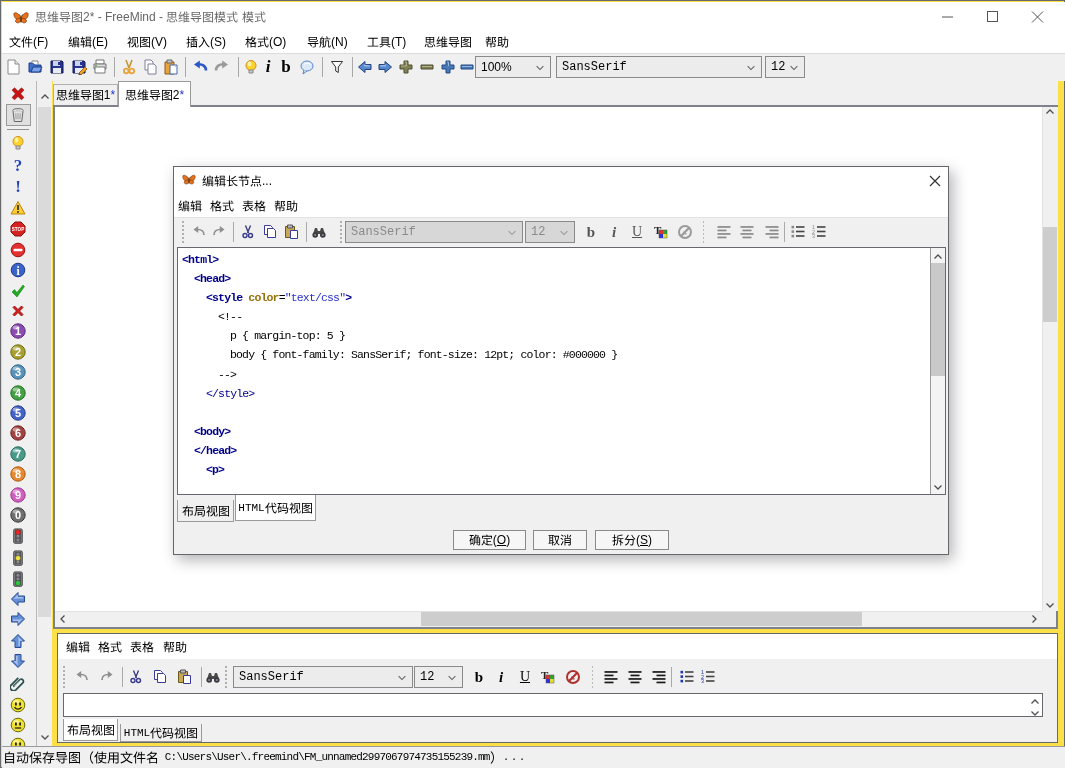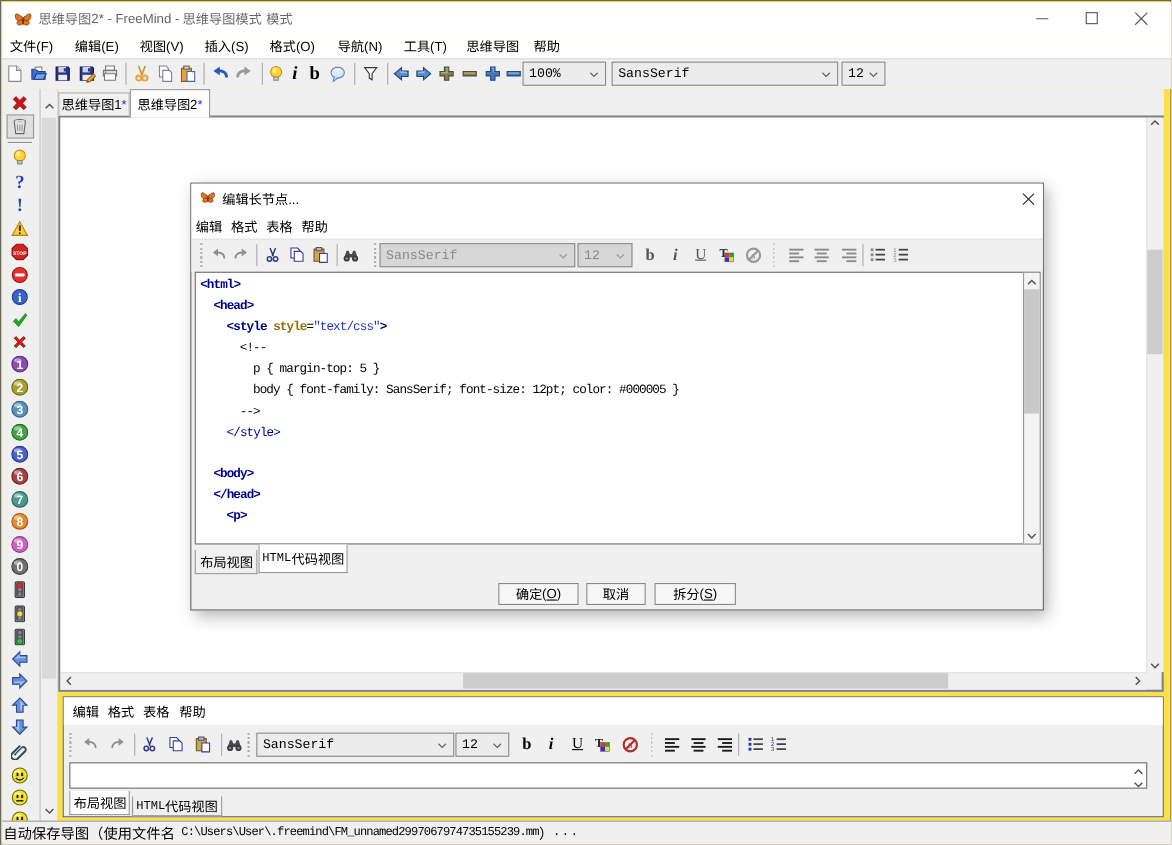--- a/index.html
+++ b/index.html
@@ -301,21 +301,21 @@
         <path d="M7 3h1.5v4" stroke="#96b6dd" fill="none"></path>
       </svg>
     </div>
 <div style="position:absolute;left:458px;top:58px;width:16px;height:16px">
       <svg width="16" height="16" viewBox="0 0 16 16" style="display:block">
         <path d="M2 6h12v4H2z" fill="#4878b8" stroke="#234a80"></path>
         <path d="M3 7h10v1H3z" fill="#96b6dd"></path>
       </svg>
     </div>
 <div style="position:absolute;left:474px;top:55px;width:76px;height:22px;background:#ececec;border:1px solid #8a8a8a;display:flex;align-items:center">
-      <span style="font-family:Liberation Mono, monospace;font-size:12px;color:#000;padding-left:5px;white-space:pre">100%</span>
+      <span style="font-family:Liberation Sans, sans-serif;font-size:12px;color:#000;padding-left:5px;white-space:pre">100%</span>
       <svg width="12" height="12" viewBox="0 0 16 16" style="position:absolute;right:4px;top:5px">
         <path d="M3.5 5.5L8 10l4.5-4.5" fill="none" stroke="#606060" stroke-width="1.4"></path>
       </svg>
     </div>
 <div style="position:absolute;left:555px;top:55px;width:206px;height:22px;background:#ececec;border:1px solid #8a8a8a;display:flex;align-items:center">
       <span style="font-family:'Liberation Mono',monospace;font-size:12px;color:#000;padding-left:5px;white-space:pre">SansSerif</span>
       <svg width="12" height="12" viewBox="0 0 16 16" style="position:absolute;right:4px;top:5px">
         <path d="M3.5 5.5L8 10l4.5-4.5" fill="none" stroke="#606060" stroke-width="1.4"></path>
       </svg>
     </div>
@@ -795,24 +795,24 @@
         <text x="1" y="9.5" font-size="5.4" fill="#8a8a8a" font-family="Liberation Sans">2</text>
         <rect x="6" y="6.7" width="8.5" height="1.6" fill="#444"></rect>
         <text x="1" y="14" font-size="5.4" fill="#8a8a8a" font-family="Liberation Sans">3</text>
         <rect x="6" y="11.2" width="8.5" height="1.6" fill="#444"></rect>
       </svg>
     </div>
 <div style="position:absolute;left:176px;top:246px;width:769px;height:248px;background:#fff;border:1px solid #65696e"></div>
 <div style="position:absolute;left:181px;top:249px;width:740px;height:244px;font-family:'Liberation Mono',monospace;font-size:11.5px;letter-spacing:-0.85px;overflow:hidden">
       <div style="padding-left:0.0px;height:19.1px;line-height:19.1px;white-space:pre"><span style="color:#00008c;font-weight:bold">&lt;html&gt;</span></div>
       <div style="padding-left:12.0px;height:19.1px;line-height:19.1px;white-space:pre"><span style="color:#00008c;font-weight:bold">&lt;head&gt;</span></div>
-      <div style="padding-left:24.0px;height:19.1px;line-height:19.1px;white-space:pre"><span style="color:#00008c;font-weight:bold">&lt;style </span><span style="color:#94700a;font-weight:bold">style</span><span style="color:#000">=</span><span style="color:#2a31cc">"text/css"</span><span style="color:#00008c;font-weight:bold">&gt;</span></div>
+      <div style="padding-left:24.0px;height:19.1px;line-height:19.1px;white-space:pre"><span style="color:#00008c;font-weight:bold">&lt;style </span><span style="color:#94700a;font-weight:bold">color</span><span style="color:#000">=</span><span style="color:#2a31cc">"text/css"</span><span style="color:#00008c;font-weight:bold">&gt;</span></div>
       <div style="padding-left:36.0px;height:19.1px;line-height:19.1px;white-space:pre"><span style="color:#000">&lt;!--</span></div>
       <div style="padding-left:48.0px;height:19.1px;line-height:19.1px;white-space:pre"><span style="color:#000">p { margin-top: 5 }</span></div>
-      <div style="padding-left:48.0px;height:19.1px;line-height:19.1px;white-space:pre"><span style="color:#000">body { font-family: SansSerif; font-size: 12pt; color: #000005 }</span></div>
+      <div style="padding-left:48.0px;height:19.1px;line-height:19.1px;white-space:pre"><span style="color:#000">body { font-family: SansSerif; font-size: 12pt; color: #000000 }</span></div>
       <div style="padding-left:36.0px;height:19.1px;line-height:19.1px;white-space:pre"><span style="color:#000">--&gt;</span></div>
       <div style="padding-left:24.0px;height:19.1px;line-height:19.1px;white-space:pre"><span style="color:#00008c;font-weight:normal">&lt;/style&gt;</span></div>
       <div style="padding-left:0.0px;height:19.1px;line-height:19.1px;white-space:pre"></div>
       <div style="padding-left:12.0px;height:19.1px;line-height:19.1px;white-space:pre"><span style="color:#00008c;font-weight:bold">&lt;body&gt;</span></div>
       <div style="padding-left:12.0px;height:19.1px;line-height:19.1px;white-space:pre"><span style="color:#00008c;font-weight:bold">&lt;/head&gt;</span></div>
       <div style="padding-left:24.0px;height:19.1px;line-height:19.1px;white-space:pre"><span style="color:#00008c;font-weight:bold">&lt;p&gt;</span></div>
     </div>
 <div style="position:absolute;left:929px;top:247px;width:15px;height:246px;background:#f4f4f4;border-left:1px solid #9a9a9a"></div>
 <div style="position:absolute;left:929px;top:248px;width:15px;height:14px;">
       <svg width="15" height="14" viewBox="0 0 15 14" style="display:block">

